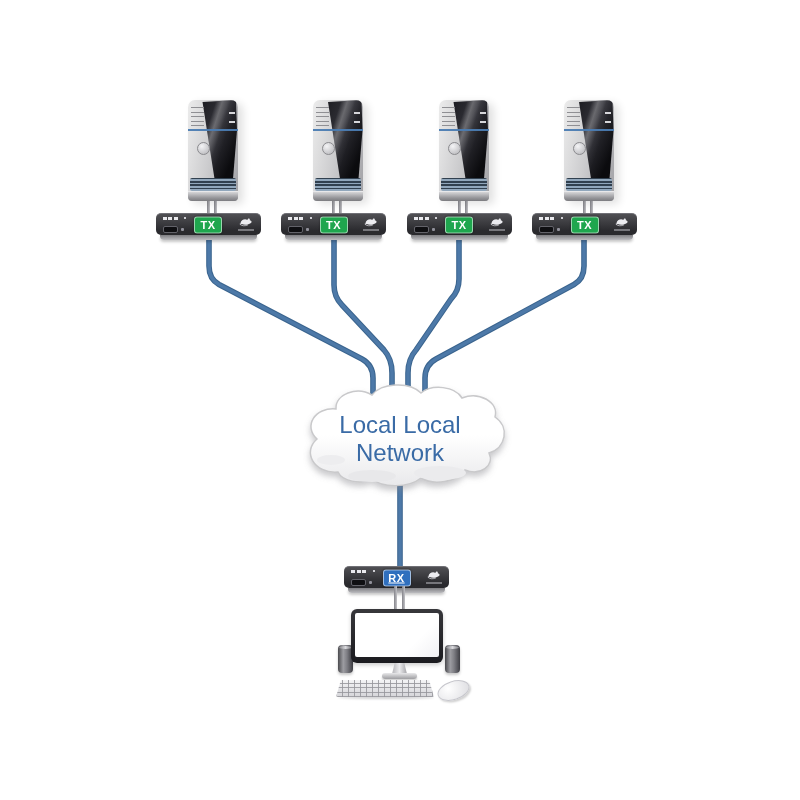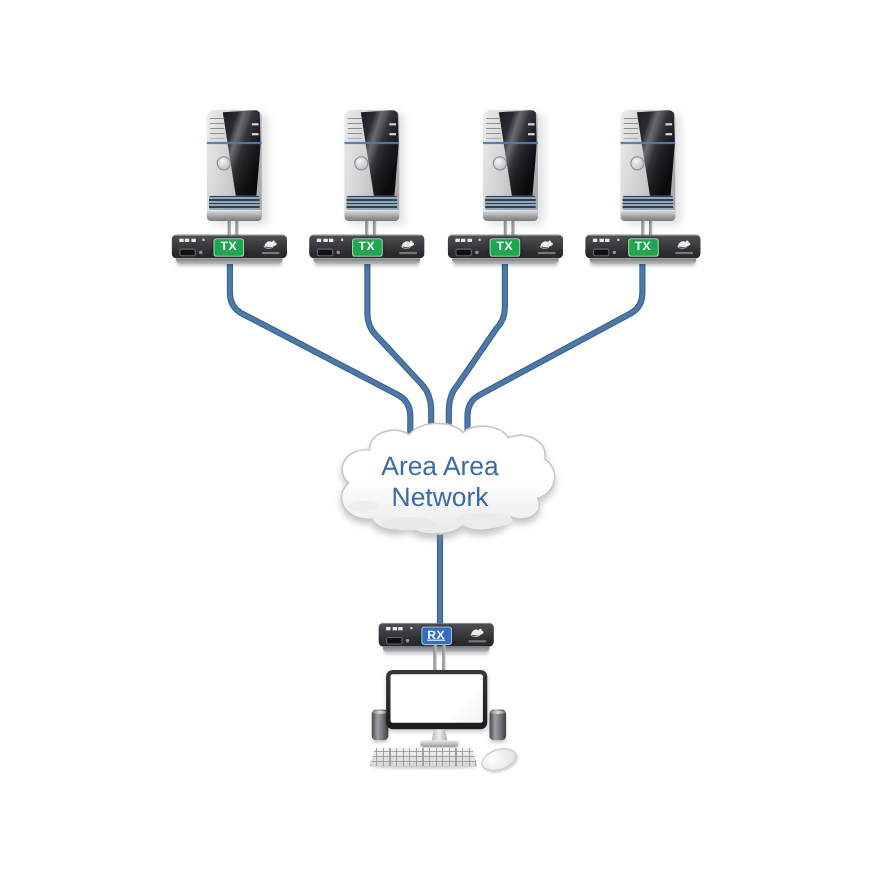--- a/index.html
+++ b/index.html
@@ -132,21 +132,21 @@
       <path id="cloud-shape" filter="url(#cloudShadow)" d="M338,472 C314,474 302,452 317,439 C303,426 315,407 336,409 C335,394 357,386 372,395
            C381,383 409,381 421,393 C432,384 455,386 462,398 C479,391 499,402 495,417
            C510,427 506,448 489,453 C495,466 480,476 465,470 C457,482 434,486 421,478
            C409,488 382,488 372,479 C360,485 342,481 338,472 Z" fill="url(#cloudGrad)" stroke="#c9c9cb" stroke-width="1.5"></path>
       <ellipse cx="372" cy="476" rx="24" ry="6" fill="#e8e8ea"></ellipse>
       <ellipse cx="440" cy="473" rx="26" ry="7" fill="#ebebed"></ellipse>
       <ellipse cx="331" cy="460" rx="14" ry="5" fill="#ededef"></ellipse>
     </g>
   </svg>
 
-  <div class="cloud-label" id="cloud-label" style="color: rgb(58, 107, 166);">Area Area Network</div>
+  <div class="cloud-label" id="cloud-label" style="color: rgb(58, 107, 166);">Local Local Network</div>
 
   <div class="units-layer" id="units-layer">
     <div class="unit" style="left: 155.5px;">
       <div class="link-cables">
         <i class="lc1"></i>
           <i class="lc2"></i>
       </div>
       <div class="tower">
         <div class="panel"></div>
         <div class="sheen"></div>

